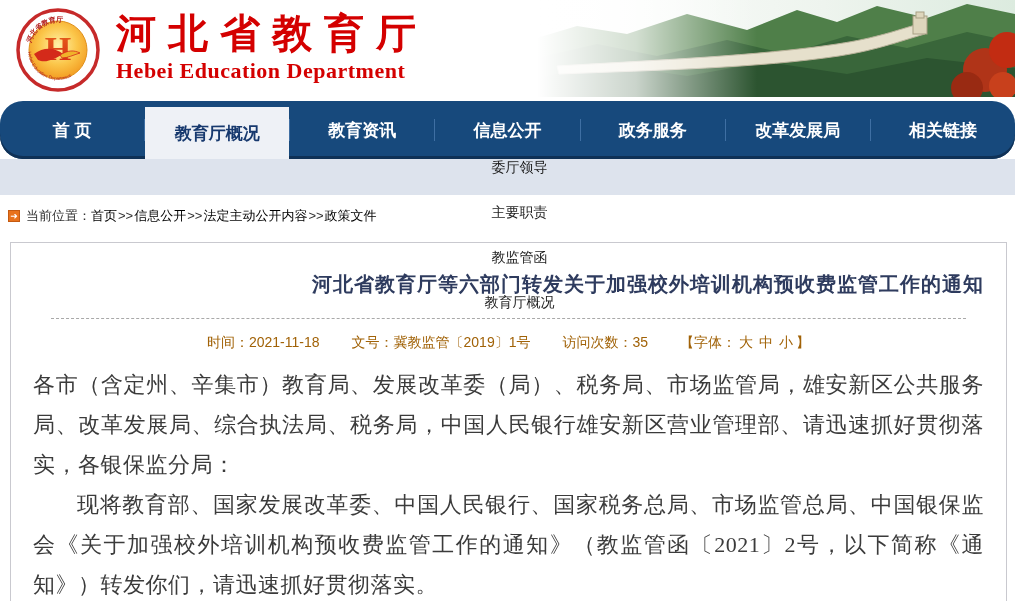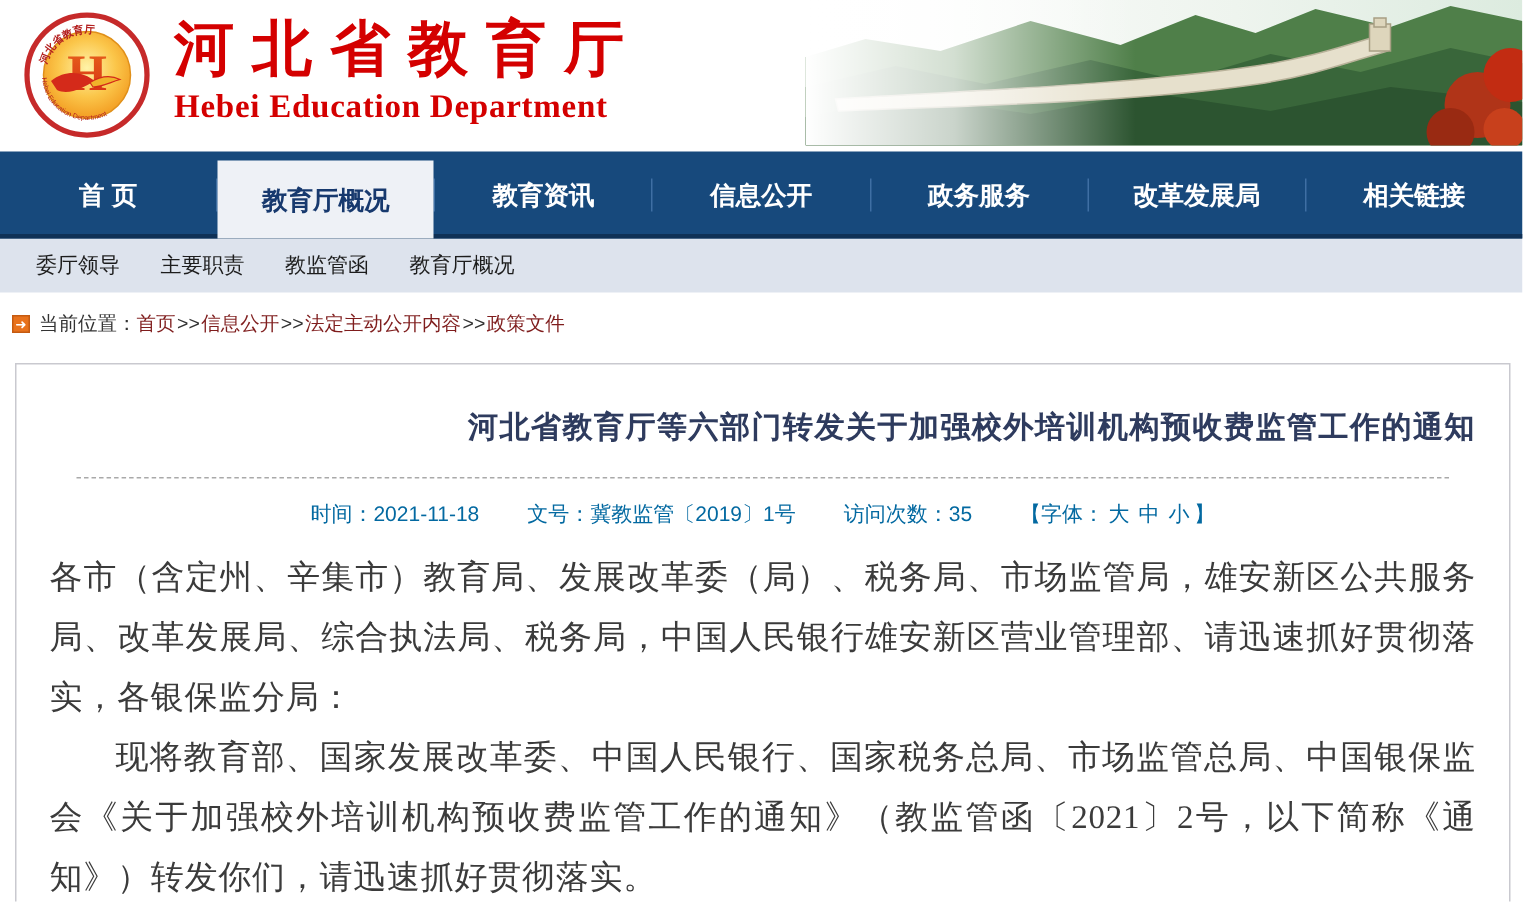--- a/index.html
+++ b/index.html
@@ -9,49 +9,49 @@
   
   .header { position:relative; height:101px; background:#fff; }
   .logo-wrap { position:absolute; left:16px; top:8px; width:84px; height:84px; z-index:3; }
   .brand { position:absolute; left:116px; top:10px; z-index:3; }
   .brand-cn { color:#d40000; font-size:40px; font-weight:bold; letter-spacing:12px; line-height:46px; white-space:nowrap; }
   .brand-en { color:#d40000; font-size:22px; font-weight:bold; font-family:"Liberation Serif", serif; letter-spacing:0.5px; margin-top:2px; }
   .banner { position:absolute; right:0; top:0; width:478px; height:97px; }
 
   
   .nav { position:relative; display:flex; align-items:center; height:58px;
-    background:#17497c; box-shadow:inset 0 -3px 0 #0f3156; z-index:2; }
+    background:#17497c; box-shadow:inset 0 -3px 0 #0f3156; z-index:2;border-radius:23px; }
   .nav-item { flex:1; height:58px; display:flex; align-items:center; justify-content:center;
     color:#ffffff; font-size:17px; font-weight:bold; cursor:pointer; white-space:nowrap; }
   .nav-sep { width:1px; height:22px; background:#3f6fa3; }
   .nav-item.active { background:#eef1f6; color:#17396e; height:52px; margin-bottom:-6px;
     position:relative; z-index:3; box-shadow:none; }
 
   
   .subnav { display:flex; align-items:center; height:36px; background:#dde3ed;
-    padding-left:24px; gap:27px; position:relative; z-index:1; }
+    padding-left:24px; gap:27px; position:relative; z-index:1;flex-direction:column; }
   .subnav-item { font-size:14px; color:#1d1d1d; cursor:pointer; white-space:nowrap; }
 
   
   .crumb-row { display:flex; align-items:center; height:24px; margin:9px 0 0 8px; }
   .crumb-icon { width:12px; height:12px; background:#e8721c; border:1px solid #c55a10;
     display:flex; align-items:center; justify-content:center; margin-right:6px; }
   .crumb-icon span { color:#fff; font-size:9px; line-height:9px; }
   .crumb-text { font-size:13px; color:#333; }
-  .crumb-seg { color:#7f1d1d; cursor:pointer;font-family:Liberation Mono, monospace; }
+  .crumb-seg { color:#000000; cursor:pointer;font-family:Liberation Mono, monospace; }
   .crumb-sep { color:#333; margin:0 1px; }
 
   
   .article-box { margin:14px 8px 0 10px; width:997px; min-height:400px;
     background:#fff; border:1px solid #c9c9cf; padding:28px 22px 20px; }
   .article-title { text-align:right; font-size:20px; font-weight:bold; color:#2e3b5e;
     letter-spacing:1px; }
   .dashed-rule { border:0; border-top:1px dashed #a9a9a9; margin:20px 18px 0 18px; }
   .meta-row { display:flex; justify-content:center; gap:32px; margin-top:15px;
-    font-size:14px; color:#0369a1; }
+    font-size:14px; color:#a16207; }
   .meta-item { white-space:nowrap; }
   .font-size-link { cursor:pointer; margin:0 3px; }
   .article-body { margin-top:13px; font-family:"Liberation Serif", serif;
     font-size:22px; color:#3b3b3b; line-height:40px; text-align:justify; letter-spacing:0.5px; }
   .article-body p { margin:0; }
   .article-body p.indent { text-indent:2em; }
 </style>
 </head>
 <body>
 

